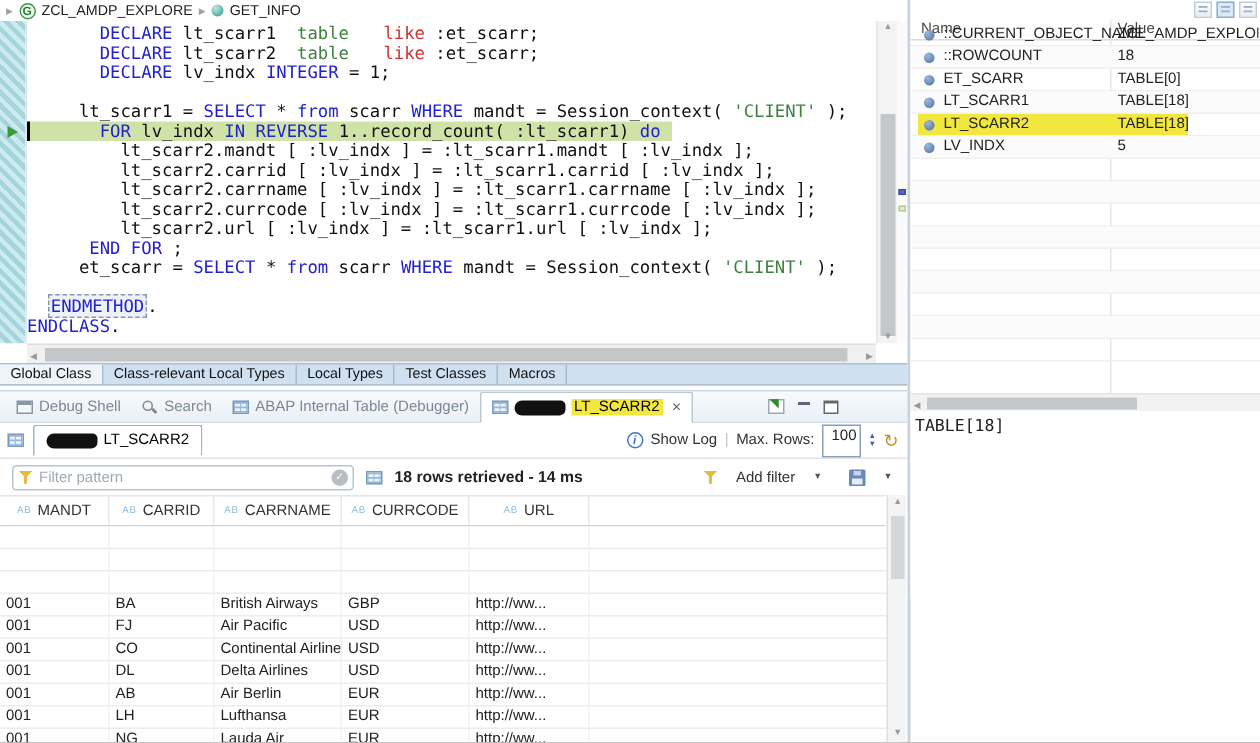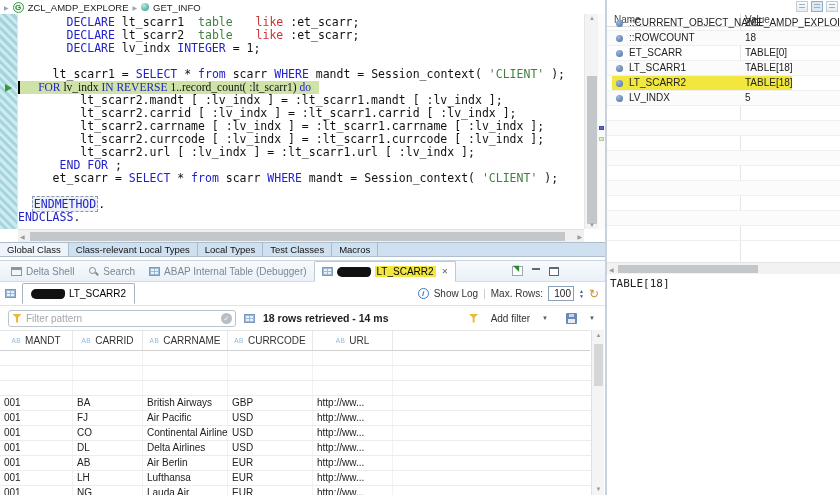--- a/index.html
+++ b/index.html
@@ -17,21 +17,21 @@
 
   
   .editor{position:absolute;left:0;top:14px;width:605px;height:215px;background:#fff;overflow:hidden;}
   .gutter{position:absolute;left:0;top:0;width:18px;height:215px;
     background:repeating-linear-gradient(45deg,#cdeaf0 0 3px,#a4d4dc 3px 6px);border-right:1px solid #dfe6ea;}
   .exec-arrow{position:absolute;left:5px;top:70px;width:0;height:0;
     border-left:7px solid #3a9a3a;border-top:4px solid transparent;border-bottom:4px solid transparent;}
   .code{position:absolute;left:18px;top:2px;right:21px;
     font-family:"DejaVu Sans Mono",monospace;font-size:11.5px;line-height:13px;white-space:pre;color:#111;}
   .code-line{height:13px;}
-  .code-line.hl{background:#cfe3a8;width:max-content;padding-right:8px;position:relative;font-family:Liberation Serif, serif;}
+  .code-line.hl{background:#cfe3a8;width:max-content;padding-right:8px;position:relative;}
   .code-line.hl::before{content:"";position:absolute;left:0;top:0;width:2px;height:13px;background:#000;}
   .kw{color:#2222cc;} .red{color:#cc3333;margin-left:16px;} .grn{color:#3f7f3f;} .pl{color:#111;}
   .box{color:#2222cc;border:1px dashed #8898a8;background:#eef2f8;padding:0 1px;}
   .vscroll{position:absolute;left:584px;top:0;width:14px;height:215px;background:#f3f3f3;border-left:1px solid #e6e6e6;}
   .vscroll .arr{position:absolute;left:0;width:14px;text-align:center;font-size:6px;color:#999;}
   .vscroll .thumb{position:absolute;left:2px;width:10px;top:62px;height:148px;background:#c4c7ca;}
   .ruler{position:absolute;left:598px;top:0;width:7px;height:215px;background:#fbfbfb;}
   .mark-b{position:absolute;left:1px;top:112px;width:5px;height:4px;background:#5b6cc8;border:1px solid #3a4aa8;}
   .mark-g{position:absolute;left:1px;top:123px;width:5px;height:4px;background:#e4edc8;border:1px solid #b8c898;}
   .hscroll{position:absolute;left:18px;top:229px;width:566px;height:13px;background:#f0f0f0;border-top:1px solid #e0e0e0;}
@@ -60,21 +60,21 @@
   .ic-min{width:10px;height:9px;position:relative;}
   .ic-min::before{content:"";position:absolute;left:1px;right:1px;top:1px;height:2px;background:#5a6a78;}
   .ic-max{width:10px;height:9px;border:1px solid #5a6a78;border-top-width:2px;background:#fff;}
 
   .innerrow{position:absolute;left:0;top:282px;width:605px;height:24px;background:#fff;
     border-bottom:1px solid #e2e2e2;display:flex;align-items:center;font-size:10px;color:#333;}
   .itab{display:flex;align-items:center;gap:4px;margin-left:6px;height:21px;padding:0 8px;
     border:1px solid #9fb6c8;border-radius:2px 2px 0 0;border-bottom-color:#fff;background:#fff;color:#000;}
   .irt{margin-left:auto;display:flex;align-items:center;gap:5px;padding-right:6px;}
   .sep{color:#c0c6cc;}
-  .numbox{width:26px;height:15px;border:1px solid #8aa0b8;font-size:10px;text-align:right;padding-right:2px;
+  .numbox{width:26px;height:22px;border:1px solid #8aa0b8;font-size:10px;text-align:right;padding-right:2px;
     line-height:13px;color:#222;background:#fff;}
   .spin{display:flex;flex-direction:column;gap:1px;}
   .spin span{font-size:5px;color:#35609a;line-height:4px;}
   .ic-info{width:11px;height:11px;border-radius:50%;border:1px solid #3a78c8;color:#3a78c8;
     font-size:8px;line-height:9px;text-align:center;font-style:italic;font-weight:bold;}
   .ic-refresh{color:#c8922a;font-size:12px;line-height:12px;}
 
   .filterrow{position:absolute;left:0;top:306px;width:605px;height:24px;background:#fff;
     display:flex;align-items:center;gap:8px;padding-left:8px;font-size:10px;}
   .fbox{width:228px;height:17px;border:1px solid #b8c4ce;border-radius:3px;display:flex;align-items:center;
@@ -183,21 +183,21 @@
       <div class="etab">Class-relevant Local Types</div>
       <div class="etab">Local Types</div>
       <div class="etab">Test Classes</div>
       <div class="etab">Macros</div>
     </div>
 
   <div class="ptitle">
     <span id="view-tabs" style="display:flex;align-items:center;">
         <div class="vtab">
           <span class="ic-shell"></span>
-          <span class="vtab-label">Delta Shell</span>
+          <span class="vtab-label">Debug Shell</span>
         </div>
         <div class="vtab">
           <span class="ic-search"></span>
           <span class="vtab-label">Search</span>
         </div>
         <div class="vtab">
           <span class="ic-grid"></span>
           <span class="vtab-label">ABAP Internal Table (Debugger)</span>
         </div>
         <div class="vtab active">

